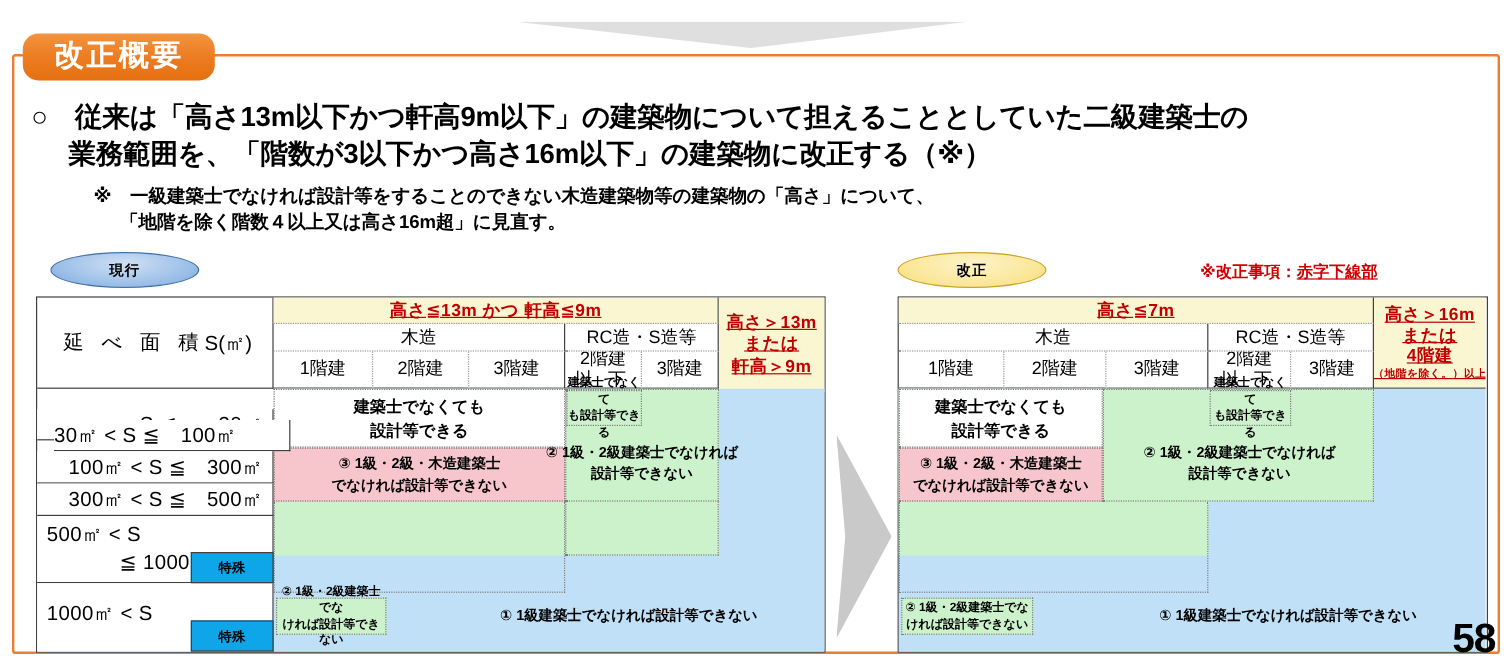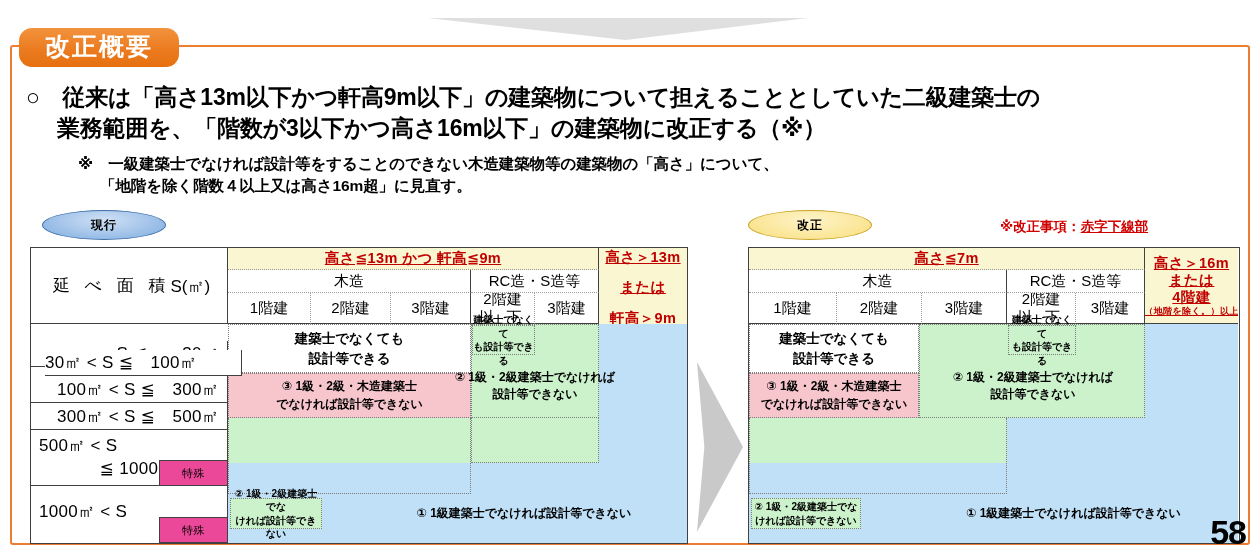--- a/index.html
+++ b/index.html
@@ -109,23 +109,23 @@
   .hdr-sub{ font-size:15px; font-weight:500; }
   .hdr-story{ font-size:15px; font-weight:500; line-height:1.18; }
 
   .rowlab{
     font-size:17px; font-weight:500; letter-spacing:.3px;
     display:flex; align-items:center; white-space:nowrap;
   }
 
   .special-box{
     position:absolute;
-    border:1.4px solid #404040; background:#ec4899;
+    border:1.4px solid #404040; background:#0ea5e9;
     display:flex; align-items:center; justify-content:center;
-    font-size:11px; font-weight:400; letter-spacing:.5px;
+    font-size:11px; font-weight:700; letter-spacing:.5px;
   }
 
   
   .fill-white{ background:#ffffff; }
   .fill-green{ background:#ccf2cc; }
   .fill-pink { background:#f7c6cd; }
   .fill-blue { background:#bfe0f7; }
 
   .dotbox{
     position:absolute;
@@ -177,21 +177,21 @@
 
     <div class="cell ctr b-solid-r b-solid-b" style="left:0;top:0;width:197px;height:76px;flex-direction:row;">
       <div style="font-size:17px;font-weight:500;letter-spacing:5px;padding-left:5px;">延 べ 面 積</div>
       <div style="font-size:17px;font-weight:500;margin-top:2px;">S(㎡)</div>
     </div>
 
     <div class="cell ctr hdr-band b-dot-b b-solid-r" style="left:197px;top:0;width:371px;height:22px;">
       <span class="hdr-red">高さ≦13m かつ 軒高≦9m</span>
     </div>
 
-    <div class="cell ctr hdr-band b-solid-b" style="left:568px;top:0;width:88px;height:80px;flex-direction:column;line-height:1.25;gap:12px;">
+    <div class="cell ctr hdr-band b-solid-b" style="left:568px;top:0;width:88px;height:80px;flex-direction:column;line-height:1.25;">
       <span class="hdr-red">高さ＞13m</span>
       <span class="hdr-red">または</span>
       <span class="hdr-red">軒高＞9m</span>
     </div>
 
     <div class="cell ctr b-dot-b b-solid-r" style="left:197px;top:22px;width:243px;height:23px;">
       <span class="hdr-sub">木造</span>
     </div>
 
     <div class="cell ctr b-dot-b b-solid-r" style="left:440px;top:22px;width:128px;height:23px;">

